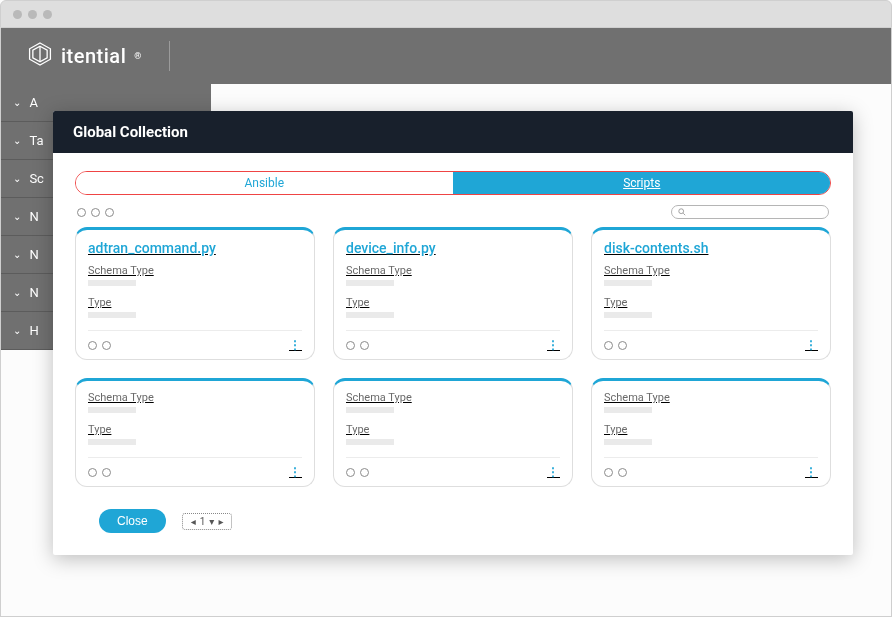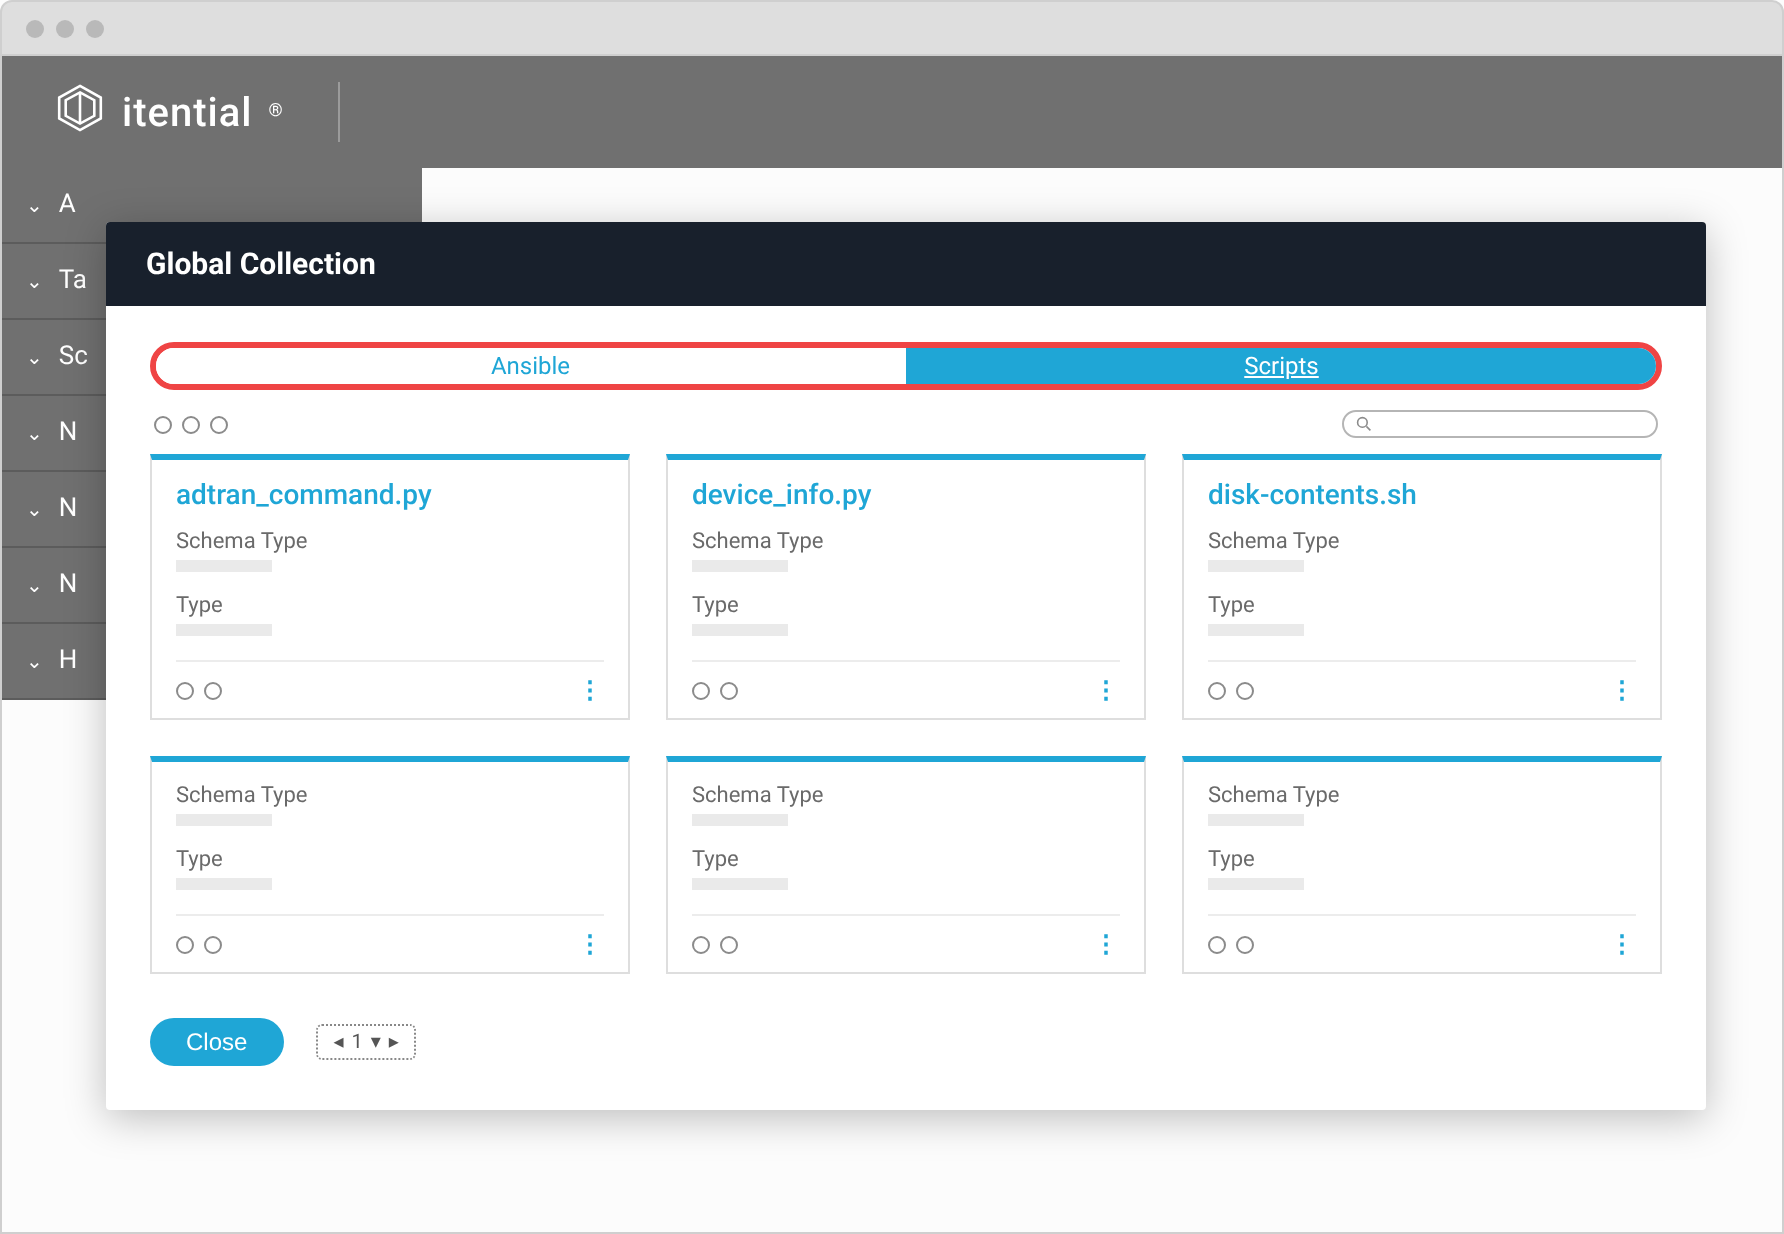--- a/index.html
+++ b/index.html
@@ -97,21 +97,21 @@
       color: #fff;
       font-size: 15px;
       font-weight: 700;
       padding: 12px 20px;
     }
     .modal-content {
       padding: 18px 22px 22px;
     }
     .tabs-row {
       display: flex;
-      border: 3px solid #ef4444;
+      border: 1px solid #ef4444;
       border-radius: 16px;
       overflow: hidden;
       height: 24px;
     }
     .tab {
       flex: 1;
       display: flex;
       align-items: center;
       justify-content: center;
       font-size: 12px;
@@ -152,25 +152,26 @@
       padding: 0 6px;
     }
     .cards-grid {
       display: grid;
       grid-template-columns: repeat(3, 1fr);
       gap: 18px 18px;
     }
     .card {
       border: 1px solid #dedede;
       border-top: 3px solid #1fa6d6;
-      border-radius: 0;
+      border-radius: 12px;
       background: #fff;
       padding: 10px 12px 0;
       display: flex;
       flex-direction: column;
+      text-decoration: underline;
     }
     .card-title {
       color: #1fa6d6;
       font-size: 14px;
       font-weight: 500;
       margin-bottom: 8px;
     }
     .field-label {
       color: #6a6a6a;
       font-size: 11px;
@@ -204,20 +205,21 @@
       margin-top: 22px;
     }
     .close-btn {
       background: #1fa6d6;
       color: #fff;
       border: none;
       border-radius: 14px;
       padding: 5px 18px;
       font-size: 12px;
       cursor: pointer;
+      margin-left: 24px;
     }
     .paginator {
       border: 1px dotted #888;
       border-radius: 3px;
       font-size: 10px;
       padding: 2px 8px;
       color: #555;
       display: flex;
       gap: 4px;
       align-items: center;

